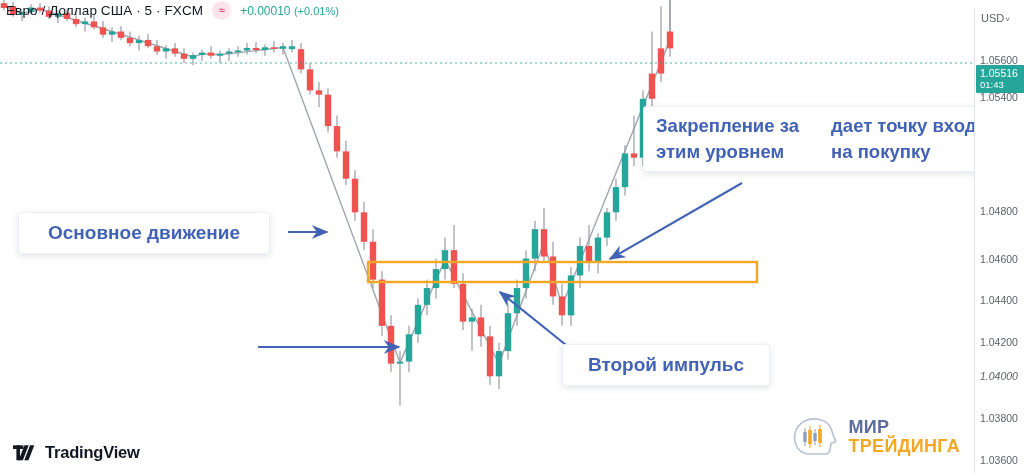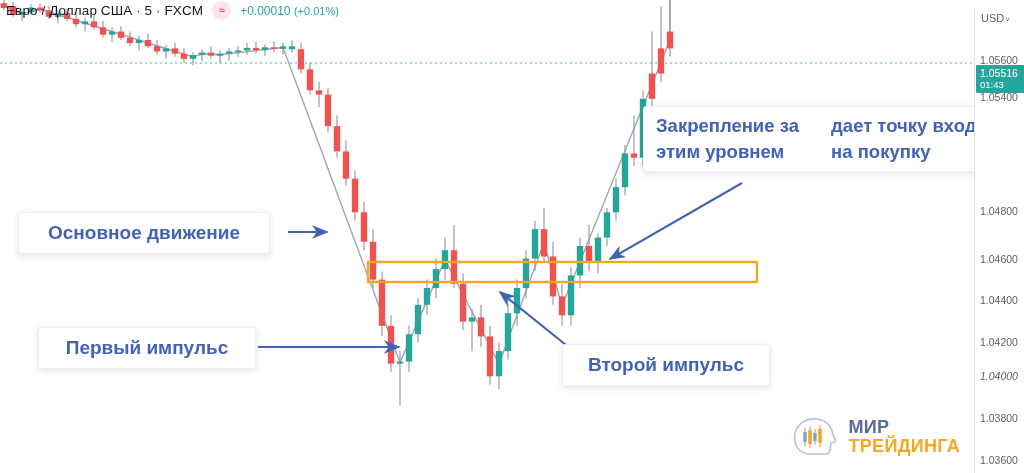--- a/index.html
+++ b/index.html
@@ -338,31 +338,37 @@
       </div>
     <div id="cur-price" style="top: 57px;">
       <span class="p">1.05516</span>
       <span class="t">01:43</span>
     </div>
   </div>
 
   <div class="callout l1">
     <span>Основное движение</span>
   </div>
-  <div class="callout l2">
-    <span>Первый импульс</span>
-  </div>
   <div class="callout l3">
     <span>Второй импульс</span>
   </div>
   <div class="callout l4">
     <span>Закрепление за этим уровнем</span>
     <span class="ln2">дает точку входа на покупку</span>
   </div>
 
+  <div id="tv-logo">
+    <svg width="25" height="16" viewBox="0 0 36 22">
+      <rect x="0" y="0" width="15" height="5.2" fill="#131722"></rect>
+      <rect x="4.9" y="0" width="5.2" height="21.5" fill="#131722"></rect>
+      <polygon points="16.5,0 22.6,0 14.2,21.5 8.1,21.5" fill="#131722"></polygon>
+      <polygon points="24.6,0 30.7,0 22.3,21.5 16.2,21.5" fill="#131722"></polygon>
+    </svg>
+    <span class="wordmark">TradingView</span>
+  </div>
 
   <div id="watermark">
     <svg width="48" height="44" viewBox="0 0 48 44">
       <path d="M4 30 C1 22 3 12 11 7 C19 2 31 3 37 10 C41 15 40 20 43 24 C45 27 42 28 39 28 C38 33 39 38 34 39 L18 39 C10 39 6 35 4 30 Z" fill="none" stroke="#b9c2d8" stroke-width="1.7" stroke-linejoin="round"></path>
       <g stroke-linecap="butt">
         <line x1="13" y1="13" x2="13" y2="31" stroke="#b9c2d8" stroke-width="1.6"></line>
         <line x1="13" y1="17" x2="13" y2="27" stroke="#8f9dbf" stroke-width="3.4"></line>
         <line x1="18" y1="11" x2="18" y2="33" stroke="#f5c07a" stroke-width="1.6"></line>
         <line x1="18" y1="15" x2="18" y2="29" stroke="#f5a623" stroke-width="3.6"></line>
         <line x1="23" y1="14" x2="23" y2="30" stroke="#b9c2d8" stroke-width="1.6"></line>

